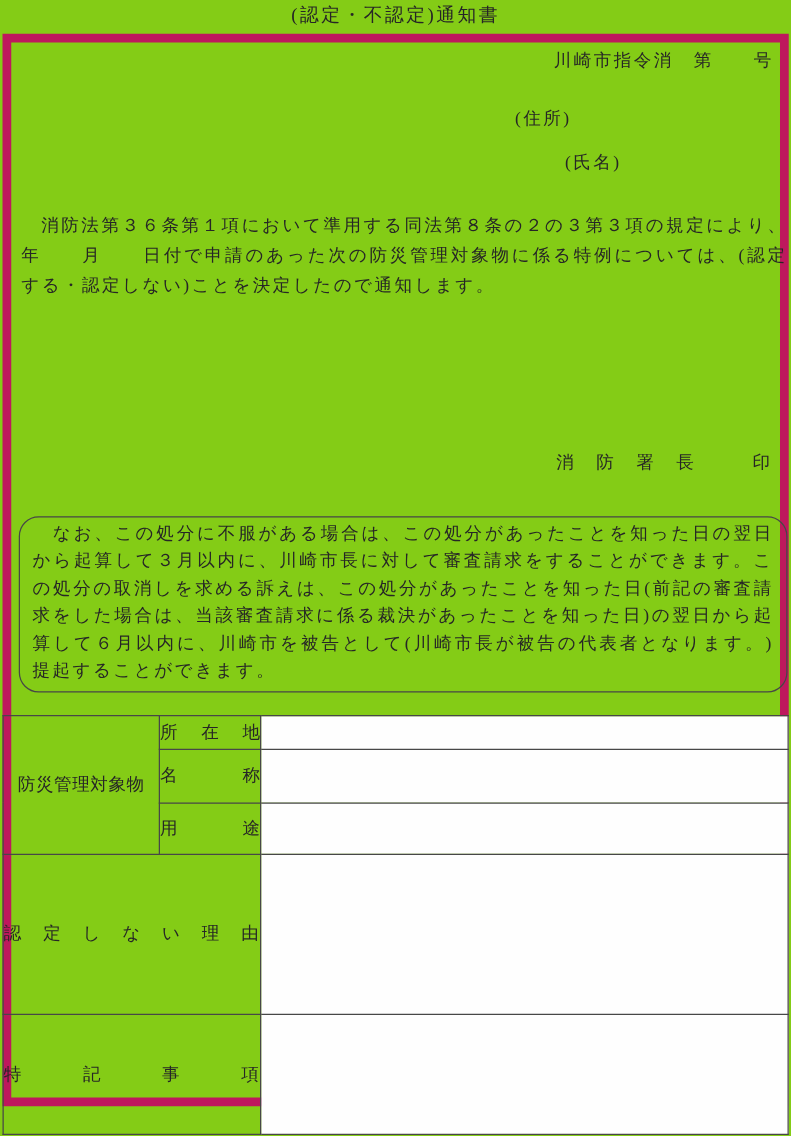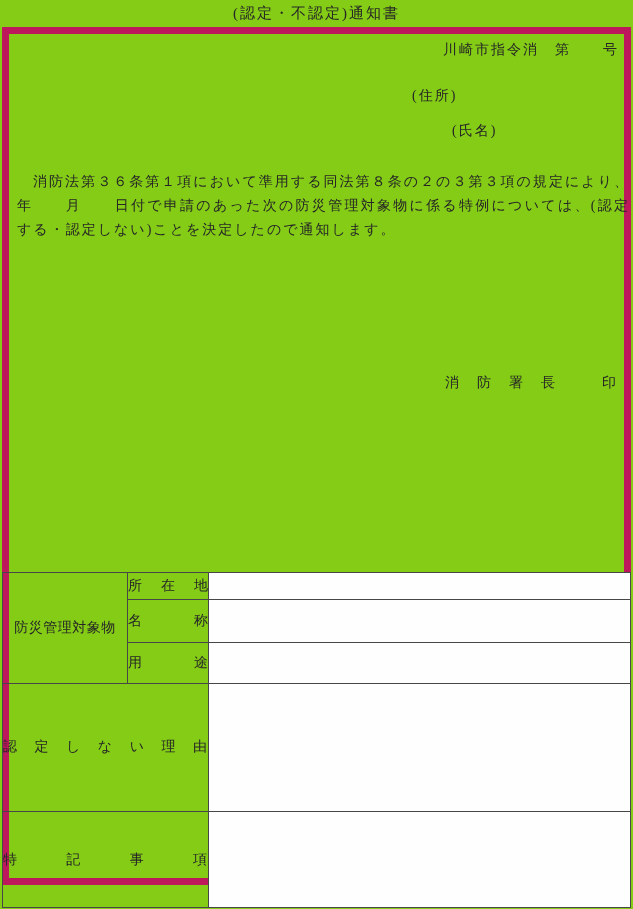--- a/index.html
+++ b/index.html
@@ -38,21 +38,21 @@
     position:absolute;top:136px;left:8px;width:613px;
     font-size:14px;letter-spacing:2px;line-height:24px;
     text-align:justify;
   }
   .date-line{
     position:absolute;top:248px;left:53px;
     font-size:14px;letter-spacing:2px;line-height:24px;
   }
   .sig-row{
     position:absolute;top:325px;left:0;right:0;height:24px;
-    font-size:14px;letter-spacing:2px;line-height:24px;margin-top:12px;
+    font-size:14px;letter-spacing:2px;line-height:24px;
   }
   .sig-title{position:absolute;left:436px;top:0;}
   .sig-seal{position:absolute;right:6px;top:0;}
   .notice-box{
     position:absolute;left:6px;top:379px;width:615px;height:141px;
     box-sizing:border-box;
     border:1px solid #474747;border-radius:16px;
     padding:3px 10px;
     font-size:14px;letter-spacing:2px;line-height:22px;
     text-align:justify;
@@ -102,20 +102,23 @@
     <div class="name-label">(氏名)</div>
 
     <div class="body-par">　消防法第３６条第１項において準用する同法第８条の２の３第３項の規定により、年　　月　　日付で申請のあった次の防災管理対象物に係る特例については、(認定する・認定しない)ことを決定したので通知します。</div>
 
 
     <div class="sig-row">
       <span class="sig-title">消　防　署　長</span>
       <span class="sig-seal">印</span>
     </div>
 
+    <div class="notice-box">
+      <span>　なお、この処分に不服がある場合は、この処分があったことを知った日の翌日から起算して３月以内に、川崎市長に対して審査請求をすることができます。この処分の取消しを求める訴えは、この処分があったことを知った日(前記の審査請求をした場合は、当該審査請求に係る裁決があったことを知った日)の翌日から起算して６月以内に、川崎市を被告として(川崎市長が被告の代表者となります。)提起することができます。</span>
+    </div>
 
   </div>
 
   <table class="form">
     <colgroup>
       <col style="width:125px">
       <col style="width:81px">
       <col>
     </colgroup>
     <tbody>

